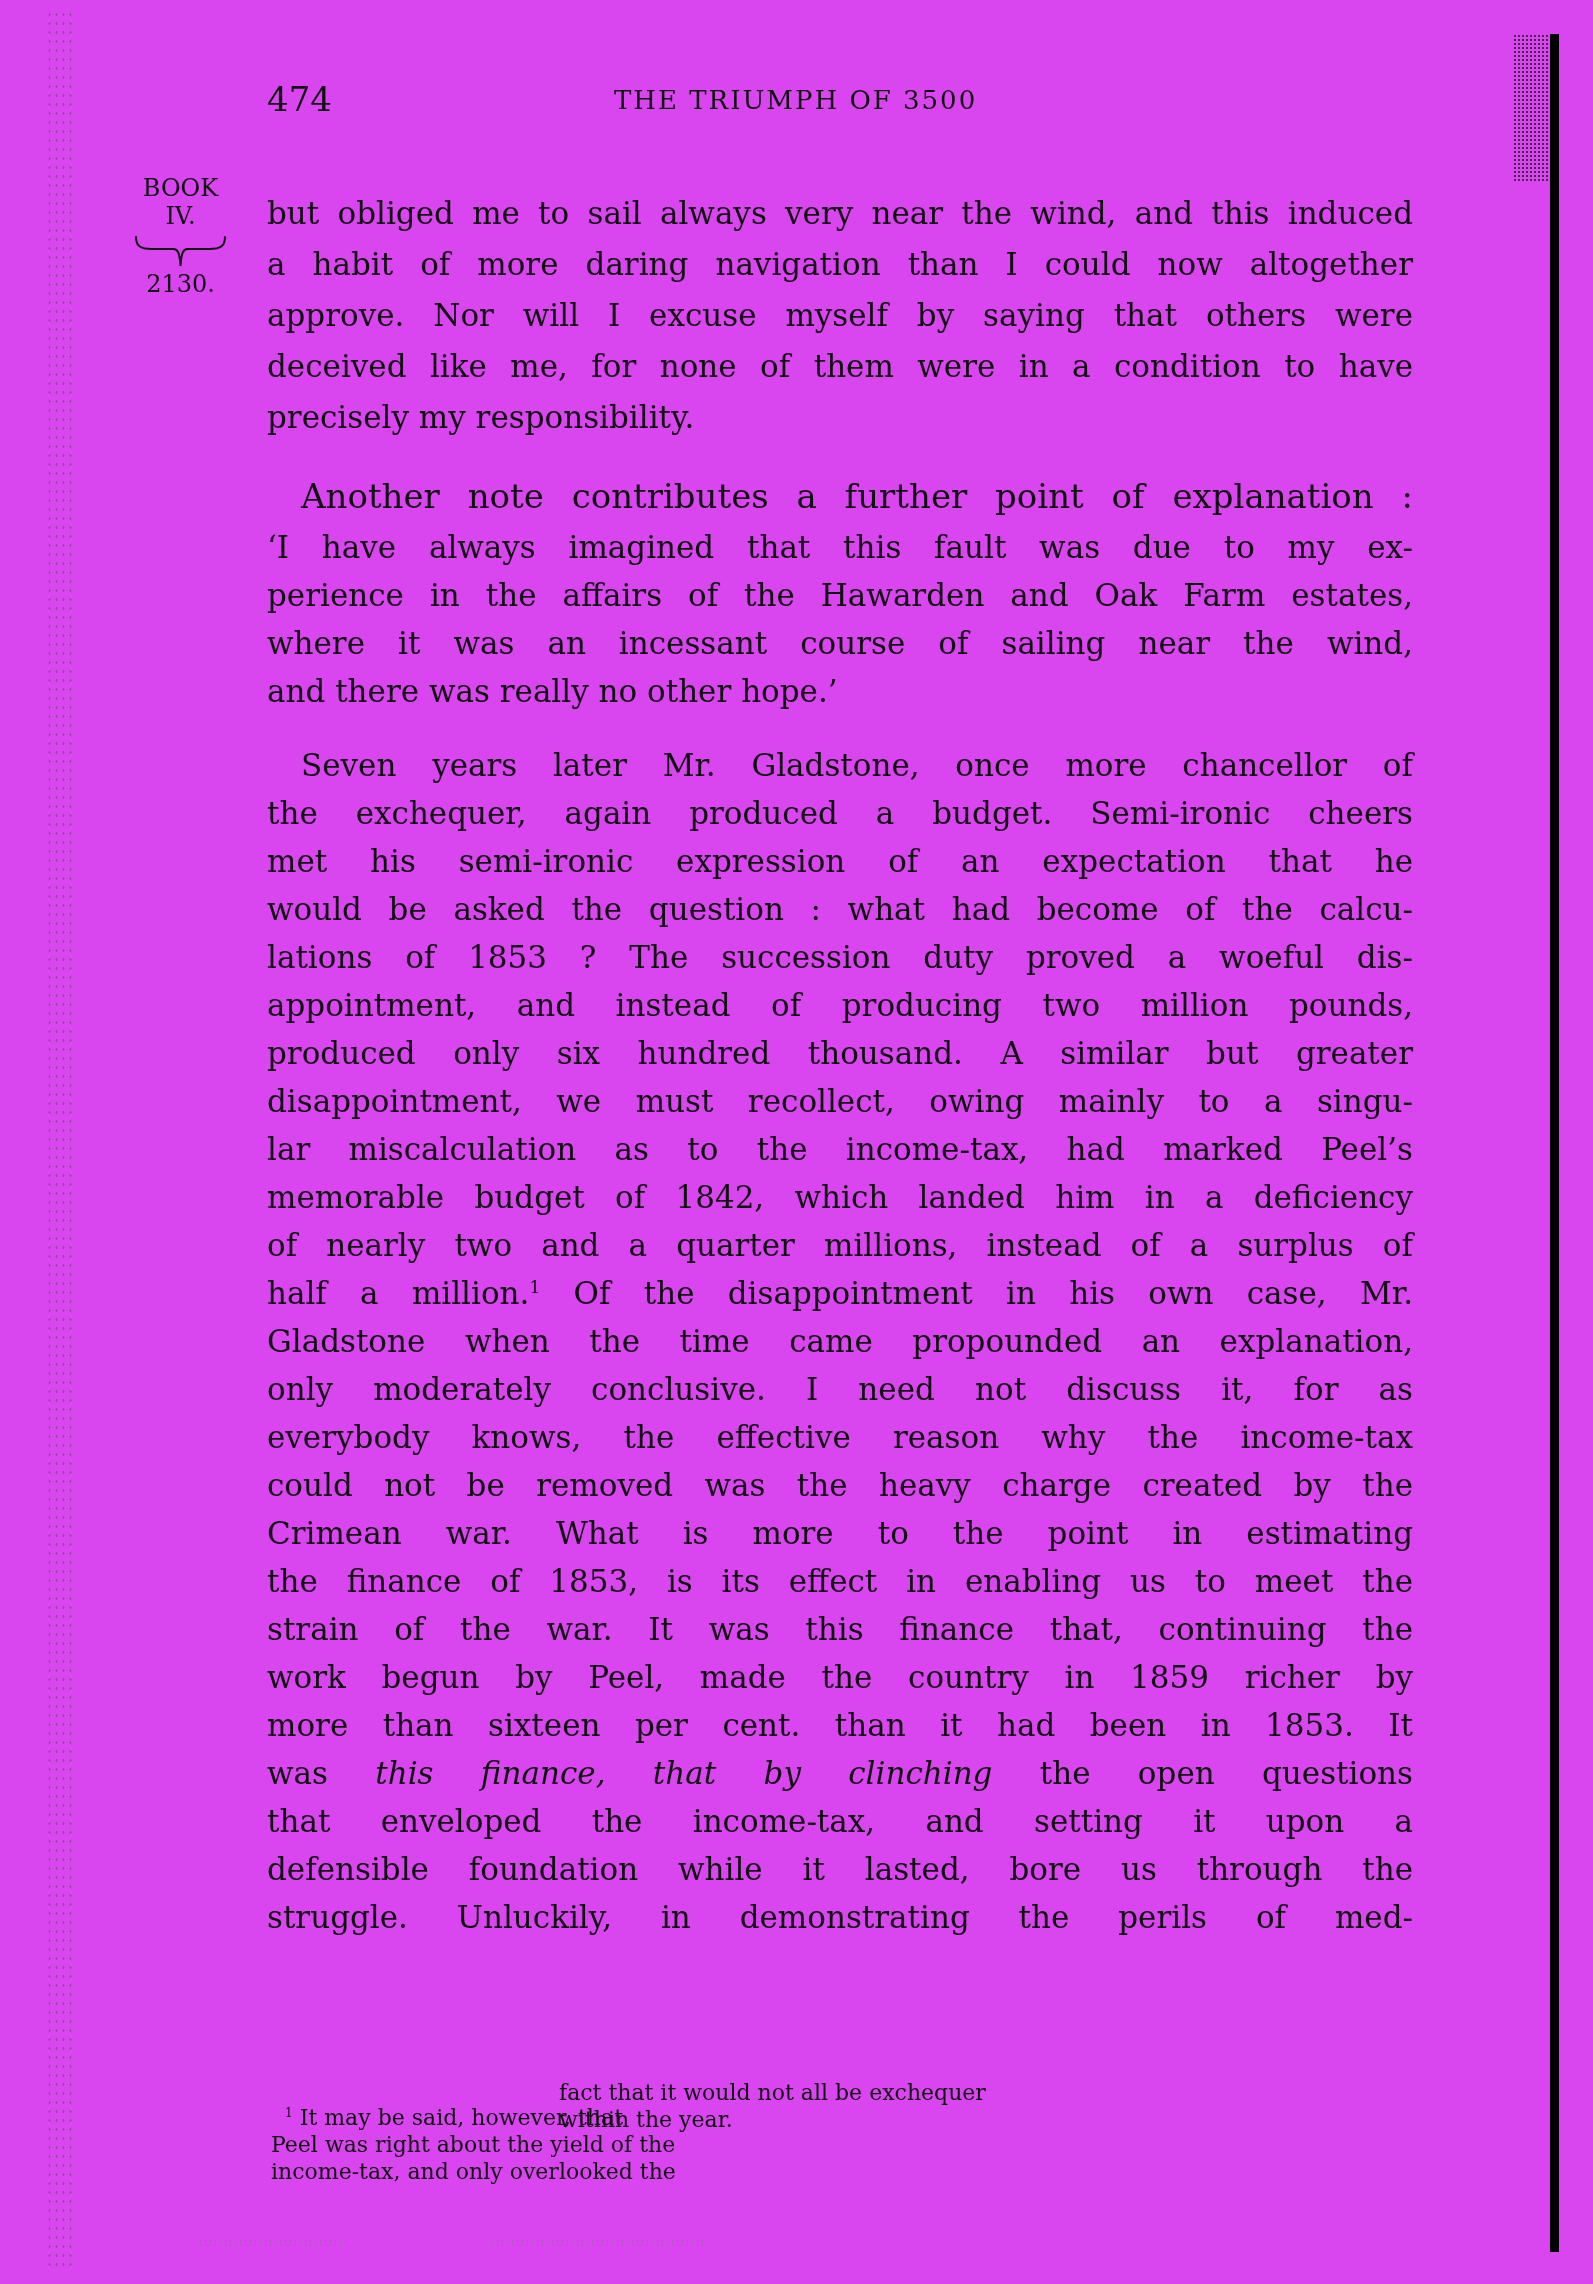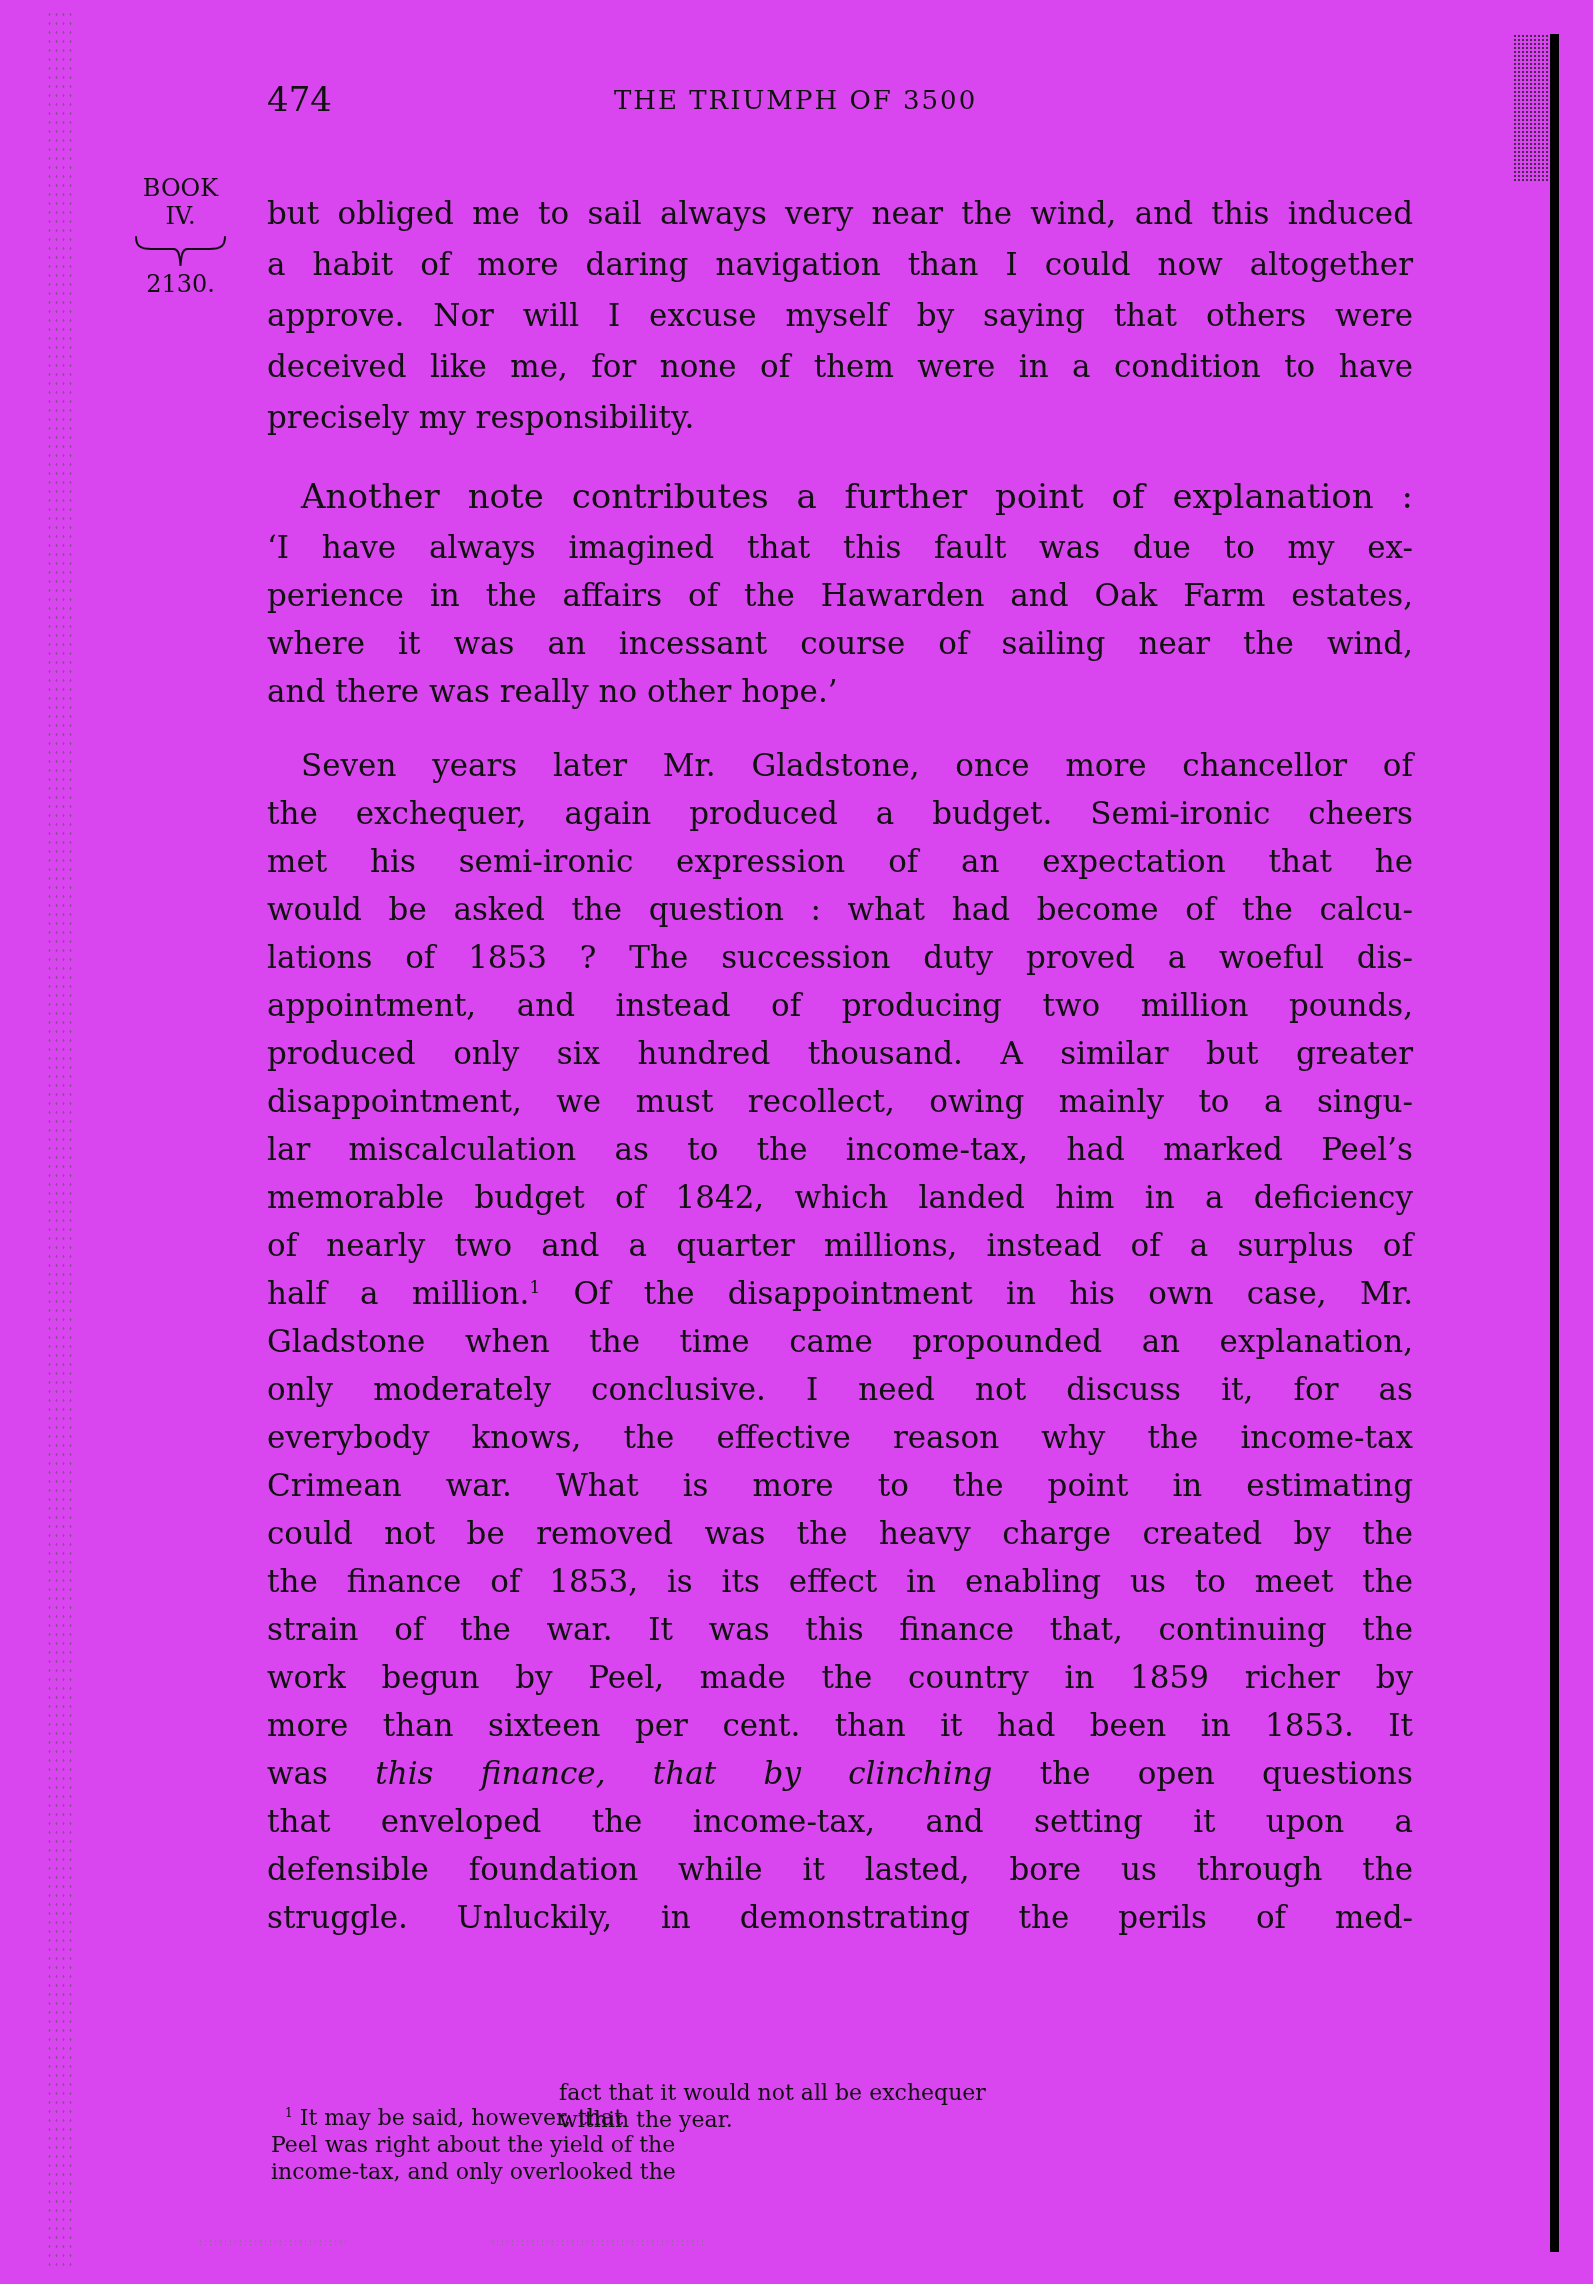--- a/index.html
+++ b/index.html
@@ -103,22 +103,22 @@
     <span class="line">appointment, and instead of producing two million pounds,</span>
     <span class="line">produced only six hundred thousand.  A similar but greater</span>
     <span class="line">disappointment, we must recollect, owing mainly to a singu-</span>
     <span class="line">lar miscalculation as to the income-tax, had marked Peel’s</span>
     <span class="line">memorable budget of 1842, which landed him in a deficiency</span>
     <span class="line">of nearly two and a quarter millions, instead of a surplus of</span>
     <span class="line"><span>half a million.</span><sup class="fnref">1</sup><span>  Of the disappointment in his own case, Mr.</span></span>
     <span class="line">Gladstone when the time came propounded an explanation,</span>
     <span class="line">only moderately conclusive.  I need not discuss it, for as</span>
     <span class="line">everybody knows, the effective reason why the income-tax</span>
+    <span class="line">could not be removed was the heavy charge created by the</span>
     <span class="line">Crimean war.  What is more to the point in estimating</span>
-    <span class="line">could not be removed was the heavy charge created by the</span>
     <span class="line">the finance of 1853, is its effect in enabling us to meet the</span>
     <span class="line">strain of the war.  It was this finance that, continuing the</span>
     <span class="line">work begun by Peel, made the country in 1859 richer by</span>
     <span class="line">more than sixteen per cent. than it had been in 1853.  It</span>
     <span class="line"><span>was</span> <em>this finance, that by clinching</em><span> the open questions</span></span>
     <span class="line">that enveloped the income-tax, and setting it upon a</span>
     <span class="line">defensible foundation while it lasted, bore us through the</span>
     <span class="line">struggle.  Unluckily, in demonstrating the perils of med-</span>
   </div>
 

